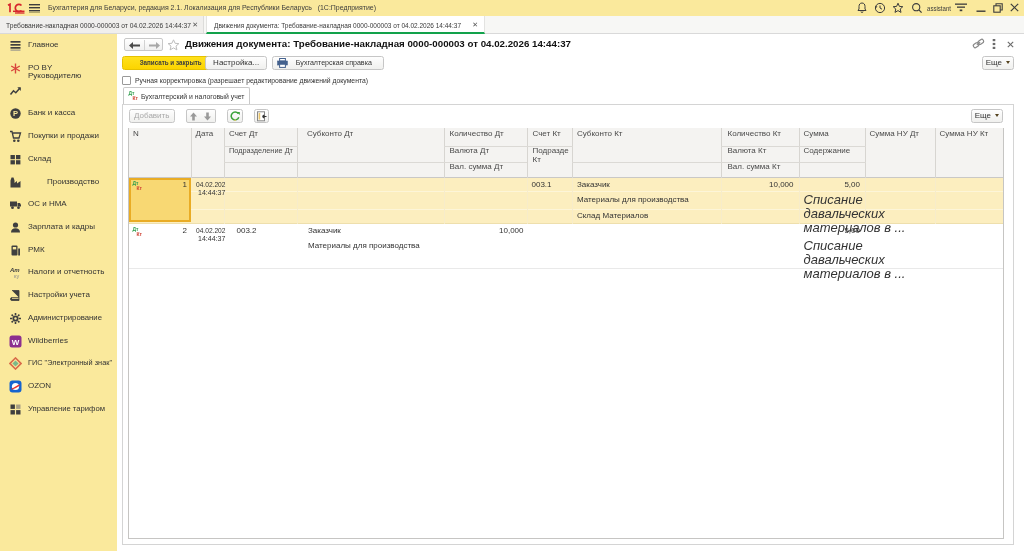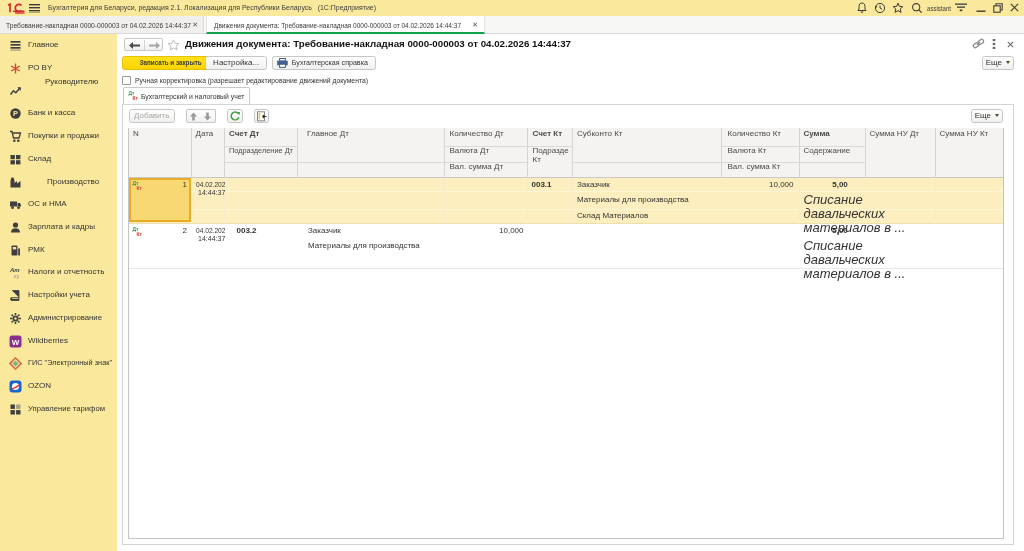--- a/index.html
+++ b/index.html
@@ -13,41 +13,41 @@
 #tab2{left:206px;width:279px;background:#fff;border-left:1px solid #e3e3e1;border-right:1px solid #e3e3e1;border-bottom:2px solid #12a24b;height:18px;}
 .tabtxt{position:absolute;top:5px;white-space:nowrap;}
 .tabx{position:absolute;top:4.5px;color:#555;font-size:7px;}
 #sidebar{left:0;top:34px;width:117px;height:517px;background:#fae99c;}
 .sbl{position:absolute;left:28px;font-size:8px;color:#333;white-space:nowrap;}
 #navbtns{left:123.5px;top:38px;width:39px;height:13px;border:1px solid #c8c8c8;border-radius:2px;background:linear-gradient(#fff,#f0f0f0);}
 #doctitle{left:185px;top:37.5px;font-size:9.5px;font-weight:bold;color:#111;white-space:nowrap;}
 .btn{position:absolute;z-index:5;height:14px;border:1px solid #c6c6c6;border-radius:2.5px;background:linear-gradient(#fefefe,#f0f0ee);font-size:8px;color:#333;text-align:center;line-height:12px;white-space:nowrap;}
 #btnsave{left:121.5px;top:56px;width:99px;background:linear-gradient(#ffe11c,#fcd400);border:1px solid #e5c100;font-weight:bold;color:#3e3e3e;}
 #btnset{left:204.8px;top:56px;width:62.7px;}
-#btnspr{left:272px;top:56px;width:104px;}
+#btnspr{left:272px;top:56px;width:112px;}
 #btnmore1{left:982px;top:56px;width:32px;}
 #btnmore2{left:971px;top:108.5px;width:32px;}
 .tri{display:inline-block;width:0;height:0;border-left:2.5px solid transparent;border-right:2.5px solid transparent;border-top:3.5px solid #55431f;margin-left:2px;vertical-align:1px;}
 #chk{left:122px;top:76px;width:8.5px;height:8.5px;border:1px solid #999;background:#fff;border-radius:1px;}
 #chklbl{left:135px;top:76px;font-size:8px;color:#333;white-space:nowrap;}
 #buhtab{left:123px;top:87px;width:127px;height:17px;border:1px solid #c9c9c9;border-bottom:none;border-radius:2px 2px 0 0;background:#fff;}
 #buhtablbl{left:141px;top:92px;font-size:8px;color:#333;white-space:nowrap;}
 #panel{left:121.5px;top:103.5px;width:892.5px;height:441px;border:1px solid #d4d4d4;background:#fff;}
 #tbl{left:128px;top:127.5px;width:875.5px;height:411px;border:1px solid #c6c5c3;background:#fff;}
 #thead{left:128.5px;top:128px;width:874.5px;height:50px;background:#f4f3f1;border-bottom:1px solid #c9c8c6;}
 .vcol{position:absolute;top:128px;width:1px;height:50px;background:#d7d5d1;}
 .hln{position:absolute;height:1px;background:#dbd9d5;}
 .hlbl{position:absolute;font-size:8px;color:#4a4a4a;white-space:nowrap;}
 #row1{left:128.5px;top:178px;width:874.5px;height:45.5px;background:#fceebf;border-bottom:1px solid #eedfad;}
 #selcell{left:128.5px;top:178px;width:62px;height:44px;background:#f8d873;border:2px solid #e9ac25;}
 #row2{left:128.5px;top:224px;width:874.5px;height:44.5px;background:#fff;border-bottom:1px solid #e9e9e9;}
 .dt{position:absolute;font-size:8px;color:#333;white-space:nowrap;}
 .dtr{text-align:right;}
 .sm{font-size:13px;line-height:14px;color:#333;font-style:italic;}
-.b{font-weight:bold;text-align:center;}
+.b{font-weight:normal;}
 .r1l{position:absolute;height:1px;background:#fdf5d8;}
 .r1v{position:absolute;top:178px;width:1px;height:45.5px;background:#f7ecca;}
 .dkicon{width:11px;height:11px;}
 .dkicon i{position:absolute;left:0;top:0;font-style:normal;font-weight:bold;font-size:5px;color:#2f9e4d;}
 .dkicon u{position:absolute;left:4px;top:5px;text-decoration:none;font-weight:bold;font-size:5px;color:#cf4233;}
 .ico{position:absolute;}
 </style></head>
 <body>
 <div id="root">
 <div class="abs" id="titlebar"></div>
@@ -129,21 +129,21 @@
           <line x1="6.5" y1="1.5" x2="6.5" y2="11.5"></line>
           <line x1="2.2" y1="4" x2="10.8" y2="9"></line>
           <line x1="2.2" y1="9" x2="10.8" y2="4"></line>
         </g>
       </svg>
 <div class="sbl" style="top:63px;">РО BY</div>
 <svg class="ico" style="left:9px;top:84.7px;" width="13" height="13" viewBox="0 0 13 13">
         <polyline points="1.5,9.5 4.5,5.8 6.8,7.8 11,3" fill="none" stroke="#3f3f3f" stroke-width="1.5"></polyline>
         <polygon points="11.8,2.2 11.8,6 8.3,2.2" fill="#3f3f3f"></polygon>
       </svg>
-<div class="sbl" style="top:77px;margin-left:17px;">Руководителю</div>
+<div class="sbl" style="top:71px;">Руководителю</div>
 <svg class="ico" style="left:9px;top:107.4px;" width="13" height="13" viewBox="0 0 13 13">
         <circle cx="6.5" cy="6.5" r="5.2" fill="#3f3f3f"></circle>
         <text x="6.5" y="9.3" font-family="Liberation Sans" font-size="7.5" font-weight="bold" fill="#fae99c" text-anchor="middle">P</text>
       </svg>
 <div class="sbl" style="top:108.4px;">Банк и касса</div>
 <svg class="ico" style="left:9px;top:130.1px;" width="13" height="13" viewBox="0 0 13 13">
         <g fill="none" stroke="#3f3f3f" stroke-width="1.3">
           <path d="M1,1.5 h2 l1.5,6.5 h5.5 l1.5,-5 h-7.5"></path>
         </g>
         <circle cx="5.3" cy="10.7" r="1.3" fill="#3f3f3f"></circle>
@@ -323,21 +323,21 @@
 <div class="hln" style="left:798.6px;width:67px;top:145.9px;"></div>
 <div class="hln" style="left:224px;width:74px;top:161.5px;"></div>
 <div class="hln" style="left:297.3px;width:148px;top:161.5px;"></div>
 <div class="hln" style="left:444.2px;width:83px;top:161.5px;"></div>
 <div class="hln" style="left:572px;width:150px;top:161.5px;"></div>
 <div class="hln" style="left:721px;width:78px;top:161.5px;"></div>
 <div class="hln" style="left:798.6px;width:67px;top:161.5px;"></div>
 <div class="hlbl" style="left:133px;top:129.3px;">N</div>
 <div class="hlbl" style="left:195.5px;top:129.3px;">Дата</div>
 <div class="hlbl b" style="left:229px;top:129.3px;">Счет Дт</div>
-<div class="hlbl" style="left:307px;top:129.3px;">Главное Дт</div>
+<div class="hlbl" style="left:307px;top:129.3px;">Субконто Дт</div>
 <div class="hlbl" style="left:449.5px;top:129.3px;">Количество Дт</div>
 <div class="hlbl b" style="left:532.5px;top:129.3px;">Счет Кт</div>
 <div class="hlbl" style="left:577px;top:129.3px;">Субконто Кт</div>
 <div class="hlbl" style="left:727.5px;top:129.3px;">Количество Кт</div>
 <div class="hlbl b" style="left:803.5px;top:129.3px;">Сумма</div>
 <div class="hlbl" style="left:869.5px;top:129.3px;">Сумма НУ Дт</div>
 <div class="hlbl" style="left:939.5px;top:129.3px;">Сумма НУ Кт</div>
 <div class="hlbl fit" style="left:229px;top:146.3px;--tw:64;;transform:scaleX(0.919416);transform-origin:0 50%;">Подразделение Дт</div>
 <div class="hlbl" style="left:449.5px;top:146.3px;">Валюта Дт</div>
 <div class="hlbl" style="left:532.5px;top:146.3px;width:38px;white-space:normal;line-height:9px;">Подразде Кт</div>

